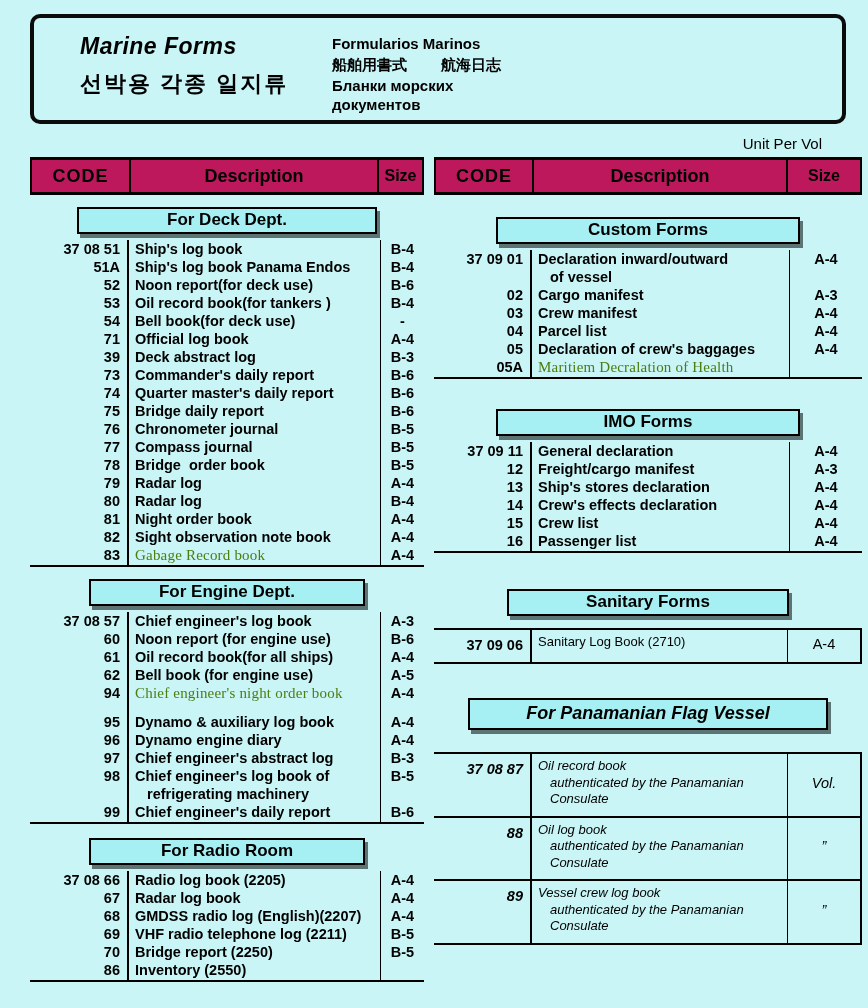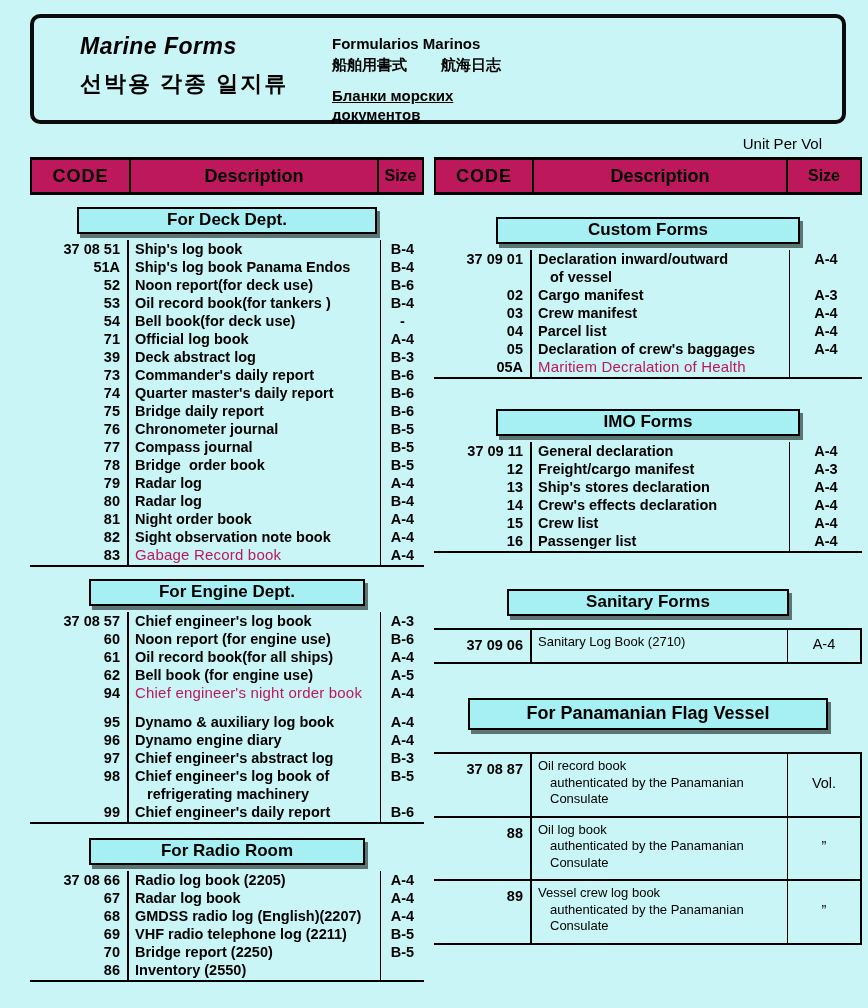--- a/index.html
+++ b/index.html
@@ -17,21 +17,21 @@
     border:4px solid #0b0b0b; border-radius:10px;
     margin-right:16px; height:110px;
     display:flex; padding:15px 10px 10px 46px;
     background:#c9f5f6;
   }
   .hb-left { width:252px; }
   .title-en { font-style:italic; font-weight:bold; font-size:23px; letter-spacing:0.5px; }
   .title-ko { font-weight:bold; font-size:22px; margin-top:9px; letter-spacing:2px; }
   .hb-right { font-size:15px; font-weight:bold; line-height:19px; padding-top:1px; }
   .hb-right .zh { display:flex; gap:34px; margin-top:2px; }
-  .hb-right .ru { max-width:152px; margin-top:12px;text-decoration:underline; }
+  .hb-right .ru { max-width:152px; margin-top:2px; }
 
   .unit-note { text-align:right; font-size:15px; font-weight:400; margin:11px 40px 0 0; }
 
   
   .columns { display:flex; gap:10px; margin-top:5px; }
   .col-left  { width:394px; --code-w:97px; --size-w:43px; }
   .col-right { width:428px; --code-w:96px; --size-w:72px; }
 
   .thead {
     display:grid; grid-template-columns:var(--code-w) 1fr var(--size-w);
@@ -56,21 +56,21 @@
     box-shadow:3px 4px 0 rgba(20,30,30,0.6);
     text-align:center; font-weight:bold; font-size:17px;
     padding:1px 0 2px 0;
   }
   #left-sections  .section:nth-child(1) { margin-top:12px; }
   #left-sections  .section:nth-child(2) { margin-top:12px; }
   #left-sections  .section:nth-child(3) { margin-top:14px; }
   #right-sections .section:nth-child(1) { margin-top:22px; }
   #right-sections .section:nth-child(2) { margin-top:30px; }
   #right-sections .section:nth-child(3) { margin-top:36px; }
-  #right-sections .section:nth-child(4) { margin-top:34px; }
+  #right-sections .section:nth-child(4) { margin-top:34px;font-style:italic; }
   #left-sections  .section:nth-child(1) .section-bar { width:76%; }
   #left-sections  .section:nth-child(2) .section-bar,
   #left-sections  .section:nth-child(3) .section-bar { width:70%; }
   #right-sections .section:nth-child(1) .section-bar,
   #right-sections .section:nth-child(2) .section-bar { width:71%; }
   #right-sections .section:nth-child(3) .section-bar { width:66%; margin-bottom:12px; }
   #right-sections .section:nth-child(4) .section-bar { width:84%; font-size:18px; padding:3px 0 4px 0; margin-bottom:22px; }
 
   .rows { position:relative; }
   .section.open .rows { border-bottom:2.5px solid #000; padding-bottom:1px; }
@@ -82,22 +82,22 @@
 
   .row { display:grid; grid-template-columns:var(--code-w) 1fr var(--size-w); }
   .row.gap { margin-top:11px; }
   .cell { font-size:14.5px; font-weight:bold; line-height:18px; }
   .cell.code { text-align:right; padding-right:7px; white-space:pre; }
   .cell.desc { padding-left:8px; white-space:pre-wrap; }
   .cell.desc .cont { padding-left:12px; }
   .cell.size { text-align:center; }
 
   .row.muted .cell.desc {
-    font-weight:400; font-family:Liberation Sans, sans-serif;
-    font-size:15px; letter-spacing:0.2px; color:#be185d;
+    font-weight:400; font-family:Liberation Serif, serif;
+    font-size:15px; letter-spacing:0.2px; color:#4d7c0f;
   }
 
   
   .section.boxed .rows {
     border-top:2px solid #000; border-bottom:2px solid #000; border-right:2px solid #000;
   }
   .section.boxed .row + .row { border-top:2px solid #000; }
   .section.boxed .cell { padding-top:4px; padding-bottom:8px; }
   .section.boxed .cell.code { padding-top:6px; }
   .section.boxed .cell.desc { font-weight:400; font-size:13px; line-height:16.5px; }

